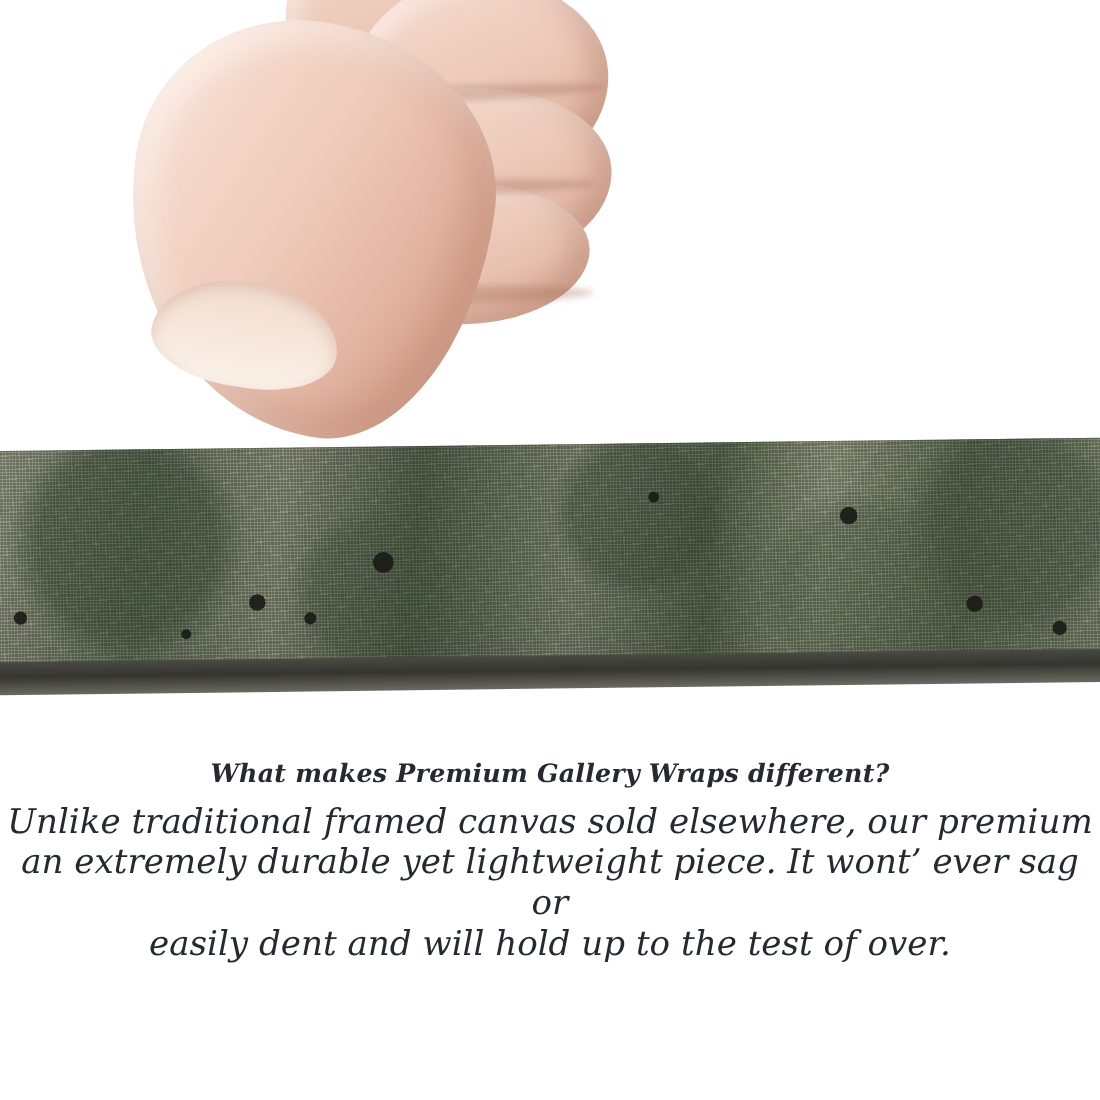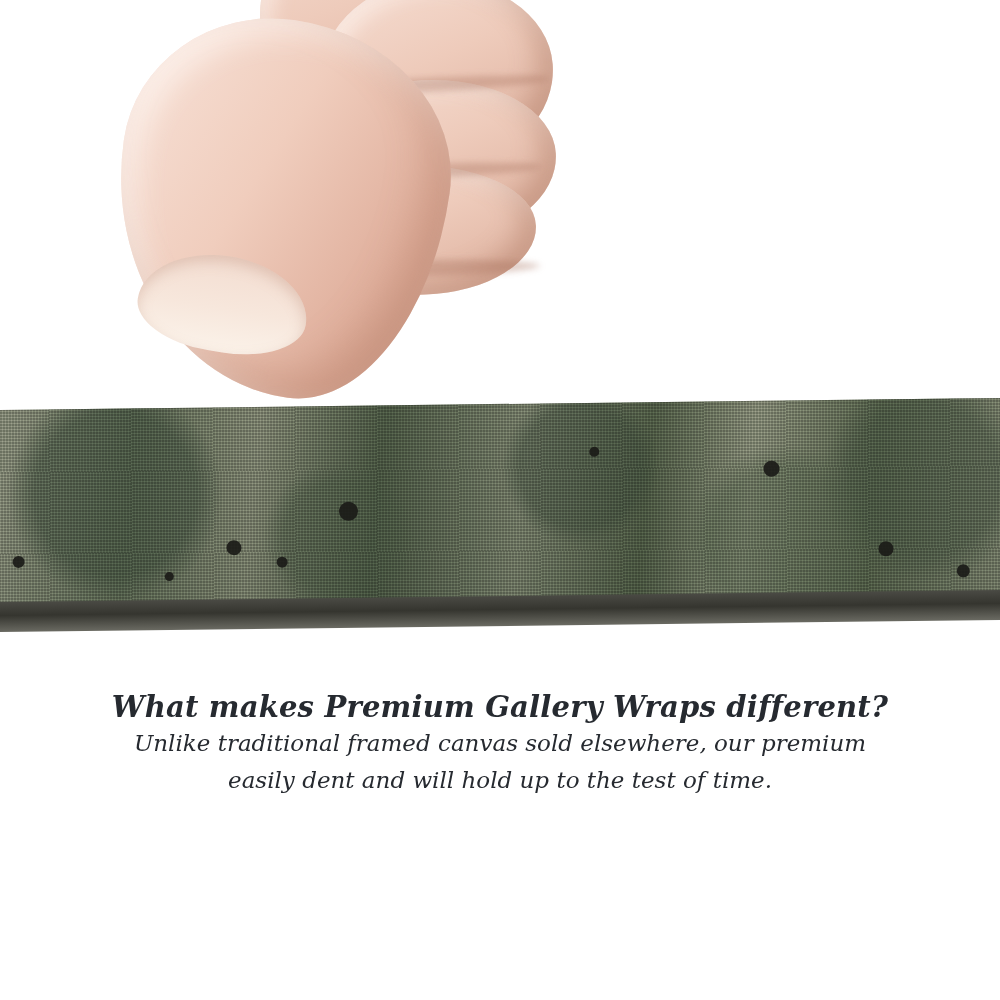--- a/index.html
+++ b/index.html
@@ -139,27 +139,27 @@
     position: absolute;
     left: 0;
     top: 690px;
     width: 1000px;
     text-align: center;
     color: #262a30;
     font-family: "DejaVu Serif", serif;
     font-style: italic;
   }
   .caption-title {
-    font-size: 29px;
+    font-size: 23px;
     font-weight: 700;
     letter-spacing: 0.2px;
-    margin-bottom: 1px;
+    margin-bottom: 12px;
   }
   .caption-line {
-    font-size: 23px;
+    font-size: 31px;
     line-height: 37px;
     font-weight: 400;
   }
 </style>
 </head>
 <body>
 
 <div class="frame">
 
   <div class="photo">
@@ -189,16 +189,17 @@
       <div class="spot" style="left:18px; top:146px; width:12px; height:12px;"></div>
       <div class="spot" style="left:596px; top:44px; width:10px; height:10px;"></div>
     </div>
     <div class="canvas-shadow"></div>
     <div class="under-white"></div>
   </div>
 
   <div class="caption">
     <div class="caption-title">What makes Premium Gallery Wraps different?</div>
     <div class="caption-line">Unlike traditional framed canvas sold elsewhere, our premium</div>
-    <div class="caption-line">easily dent and will hold up to the test of time.</div>
+    <div class="caption-line">an extremely durable yet lightweight piece. It wont’ ever sag or</div>
+    <div class="caption-line">easily dent and will hold up to the test of over.</div>
   </div>
 
 </div>
 
 </body></html>

